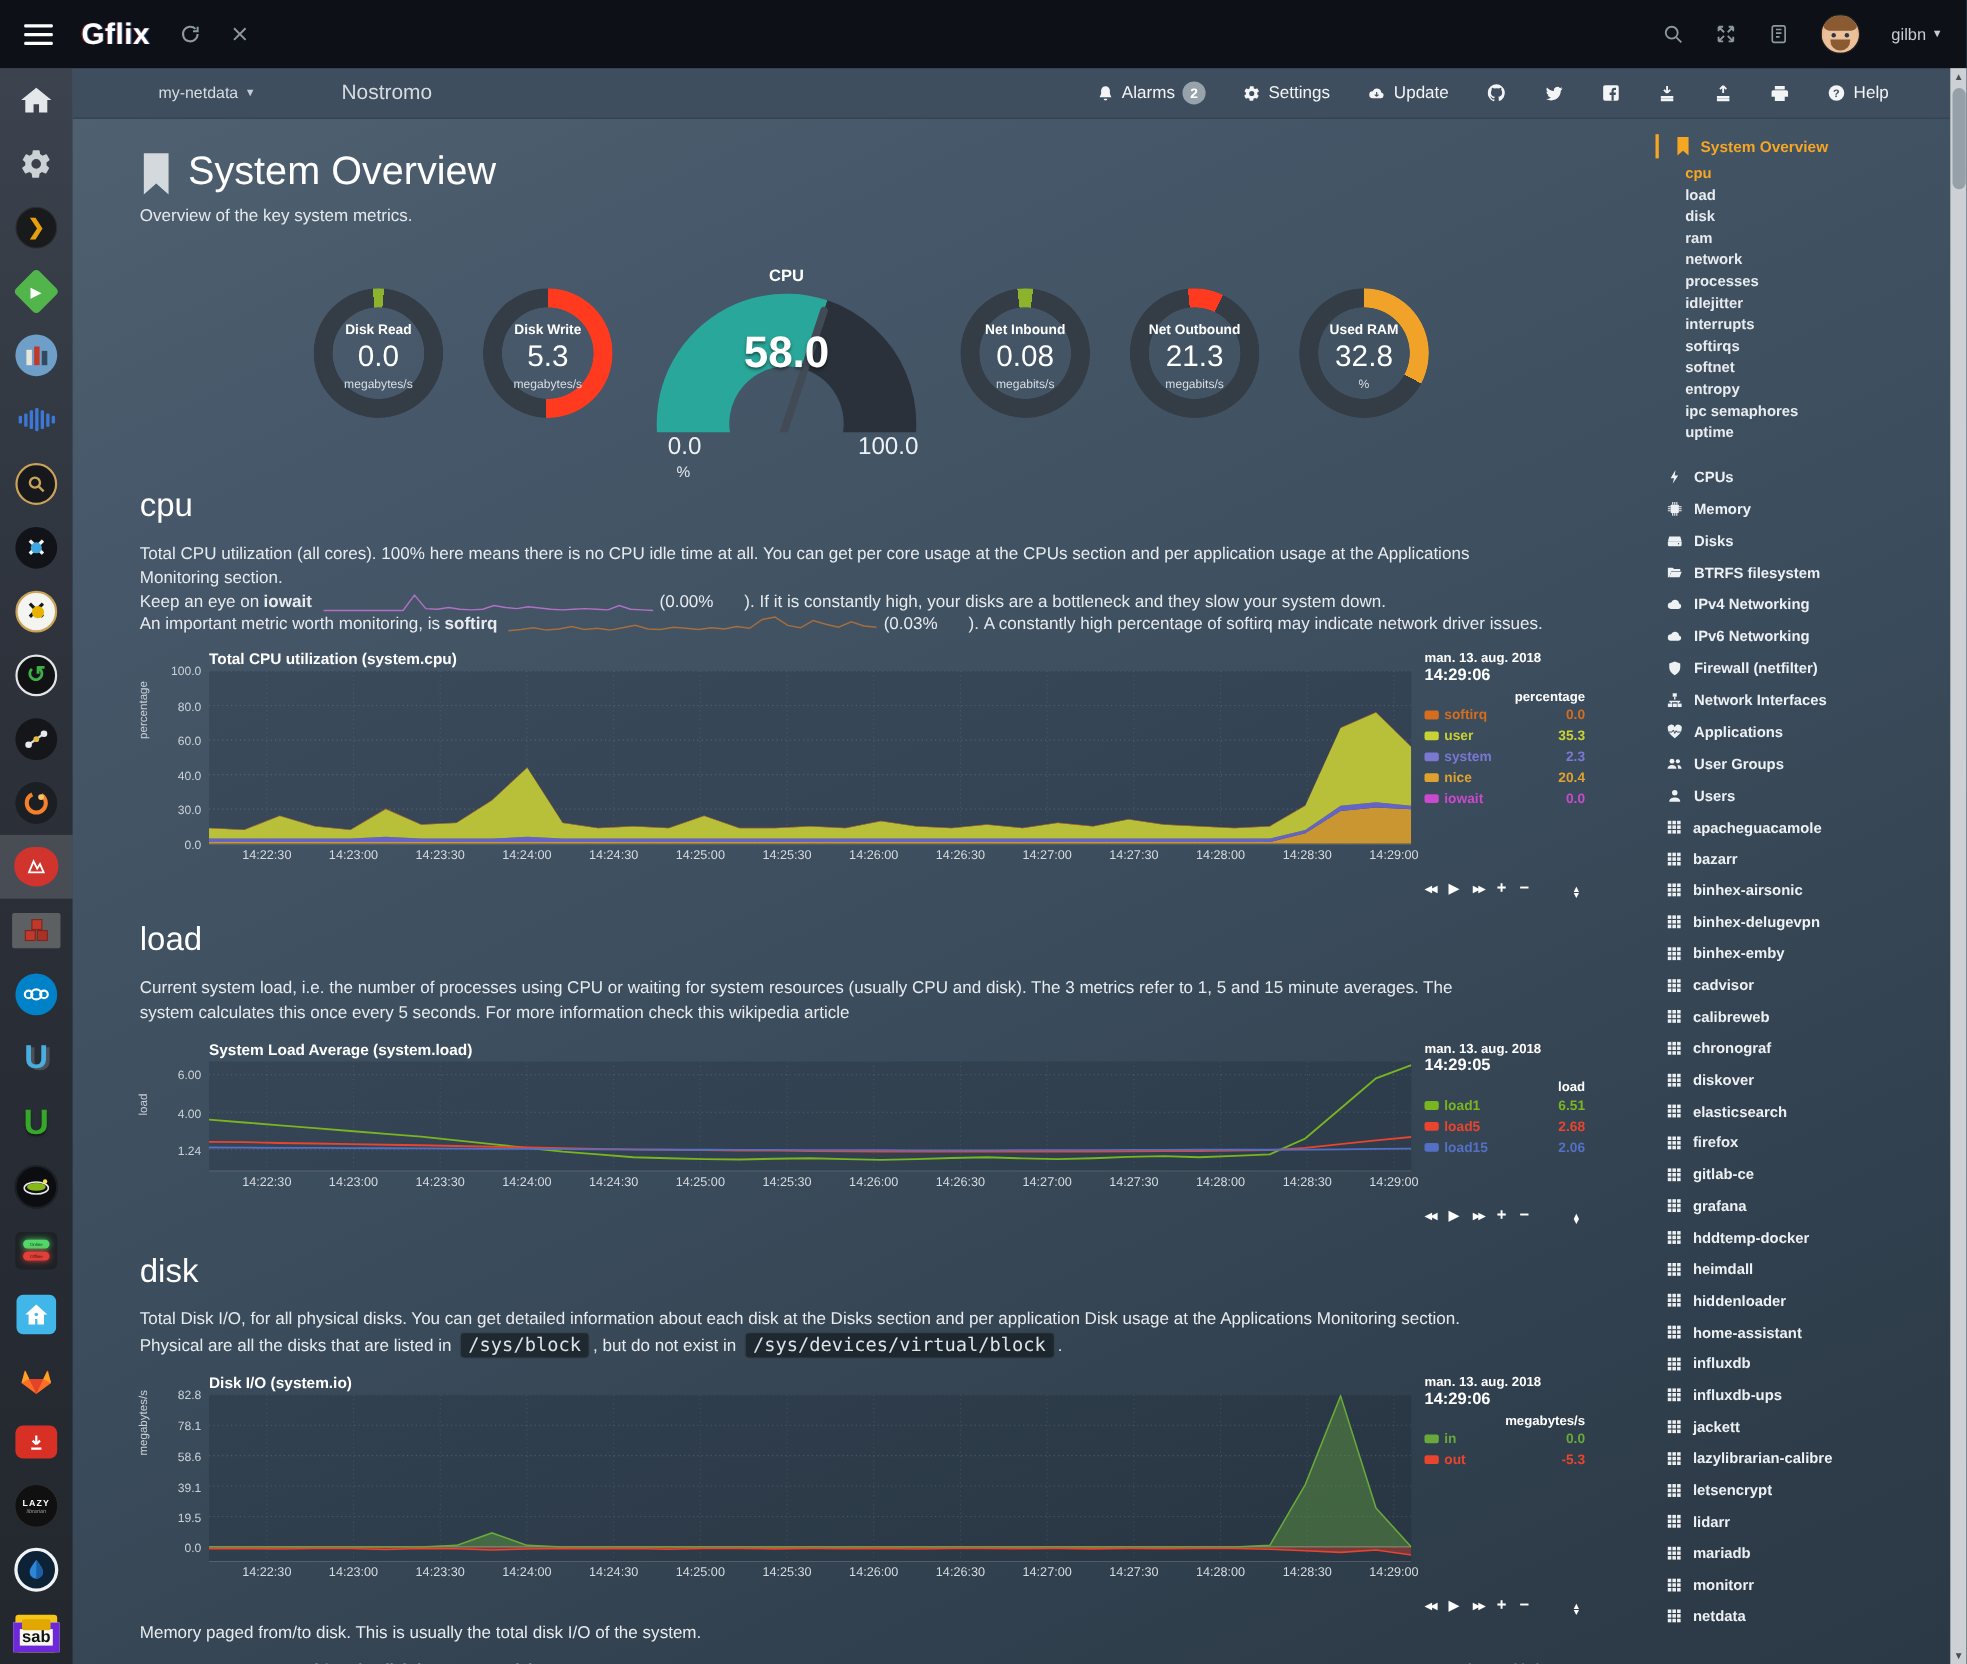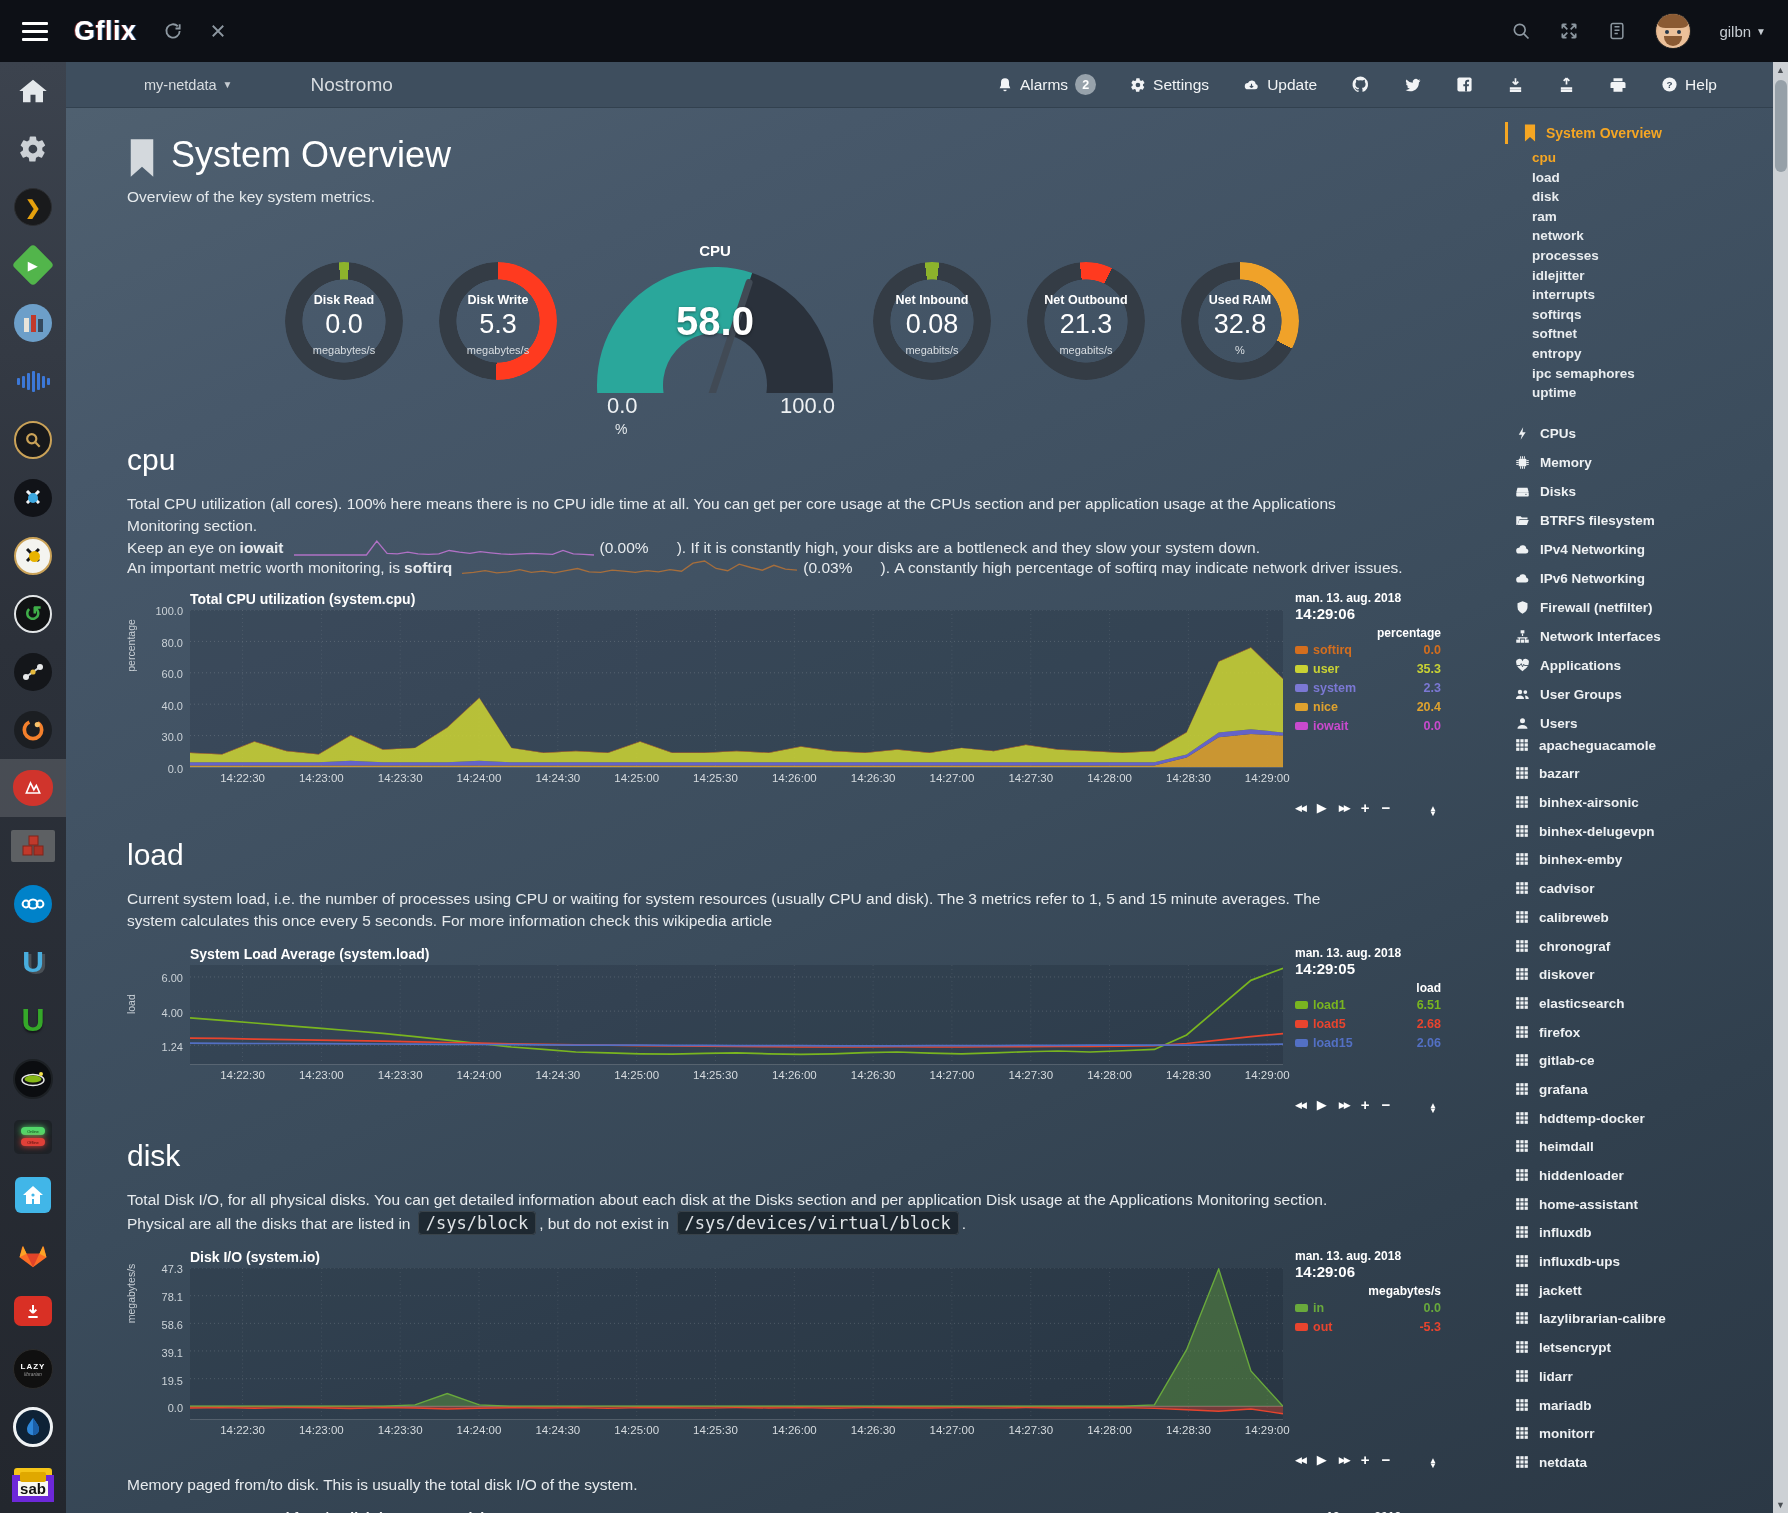--- a/index.html
+++ b/index.html
@@ -108,21 +108,21 @@
   
   .rb-header { display:flex; align-items:center; gap:9px; color:#f5a623; font-weight:bold; font-size:14px;
     border-left:3px solid #f5a623; padding-left:15px; margin-left:0; height:22px; cursor:pointer; }
   .rb-links { list-style:none; margin:6px 0 0 0; padding-left:27px; }
   .rb-links li { font-size:13.5px; color:#e8ecef; font-weight:bold; height:19.6px; cursor:pointer; }
   .rb-links li.active { color:#f5a623; }
   .rb-sections { list-style:none; margin:14px 0 0 0; padding-left:10px; }
   .rb-sections li { display:flex; align-items:center; gap:10px; font-size:13.5px; color:#eef1f3; font-weight:bold; height:29px; cursor:pointer; }
   .rb-sections li svg { flex:none; }
   .rb-apps { list-style:none; margin:0; padding-left:10px; }
-  .rb-apps li { display:flex; gap:10px; font-size:13.5px; color:#eef1f3; font-weight:bold; height:28.7px; cursor:pointer; }
+  .rb-apps li { display:flex; align-items:center; gap:10px; font-size:13.5px; color:#eef1f3; font-weight:bold; height:28.7px; cursor:pointer; }
 
   
   .vscroll { position:absolute; right:0; top:62px; width:15px; height:1451px; background:#cdd1d5; z-index:40; }
   .vthumb { position:absolute; left:1.5px; width:12px; top:18px; height:92px; background:#96a0a8; border-radius:6px; }
   .varrow { position:absolute; left:0; width:15px; height:14px; color:#4a4f54; font-size:9px; text-align:center; line-height:14px; }
 
   .spark svg, .plot svg { display:block; }
 </style>
 </head>
 <body>
@@ -699,21 +699,21 @@
           <span>Total Disk I/O, for all physical disks. You can get detailed information about each disk at the Disks section and per application Disk usage at the Applications Monitoring section. Physical are all the disks that are listed in</span>
           <span class="codechip">/sys/block</span><span>, but do not exist in</span>
           <span class="codechip">/sys/devices/virtual/block</span><span>.</span>
         </p>
         <div id="chart-2">
             <div class="chart">
               <div class="c-unit">
                 <span>megabytes/s</span>
               </div>
               <div class="c-left">
-                <div class="ylab" style="top: 14px;">47.3</div>
+                <div class="ylab" style="top: 14px;">82.8</div>
                 <div class="ylab" style="top: 41.9213px;">78.1</div>
                 <div class="ylab" style="top: 69.7001px;">58.6</div>
                 <div class="ylab" style="top: 97.4789px;">39.1</div>
                 <div class="ylab" style="top: 125.4px;">19.5</div>
                 <div class="ylab" style="top: 153.179px;">0.0</div>
               </div>
               <div class="c-mid">
                 <div class="c-title">Disk I/O (system.io)</div>
                 <div class="plot" style="height: 152px;">
                   <svg width="100%" height="100%" viewBox="0 0 1093 152" preserveAspectRatio="none">

